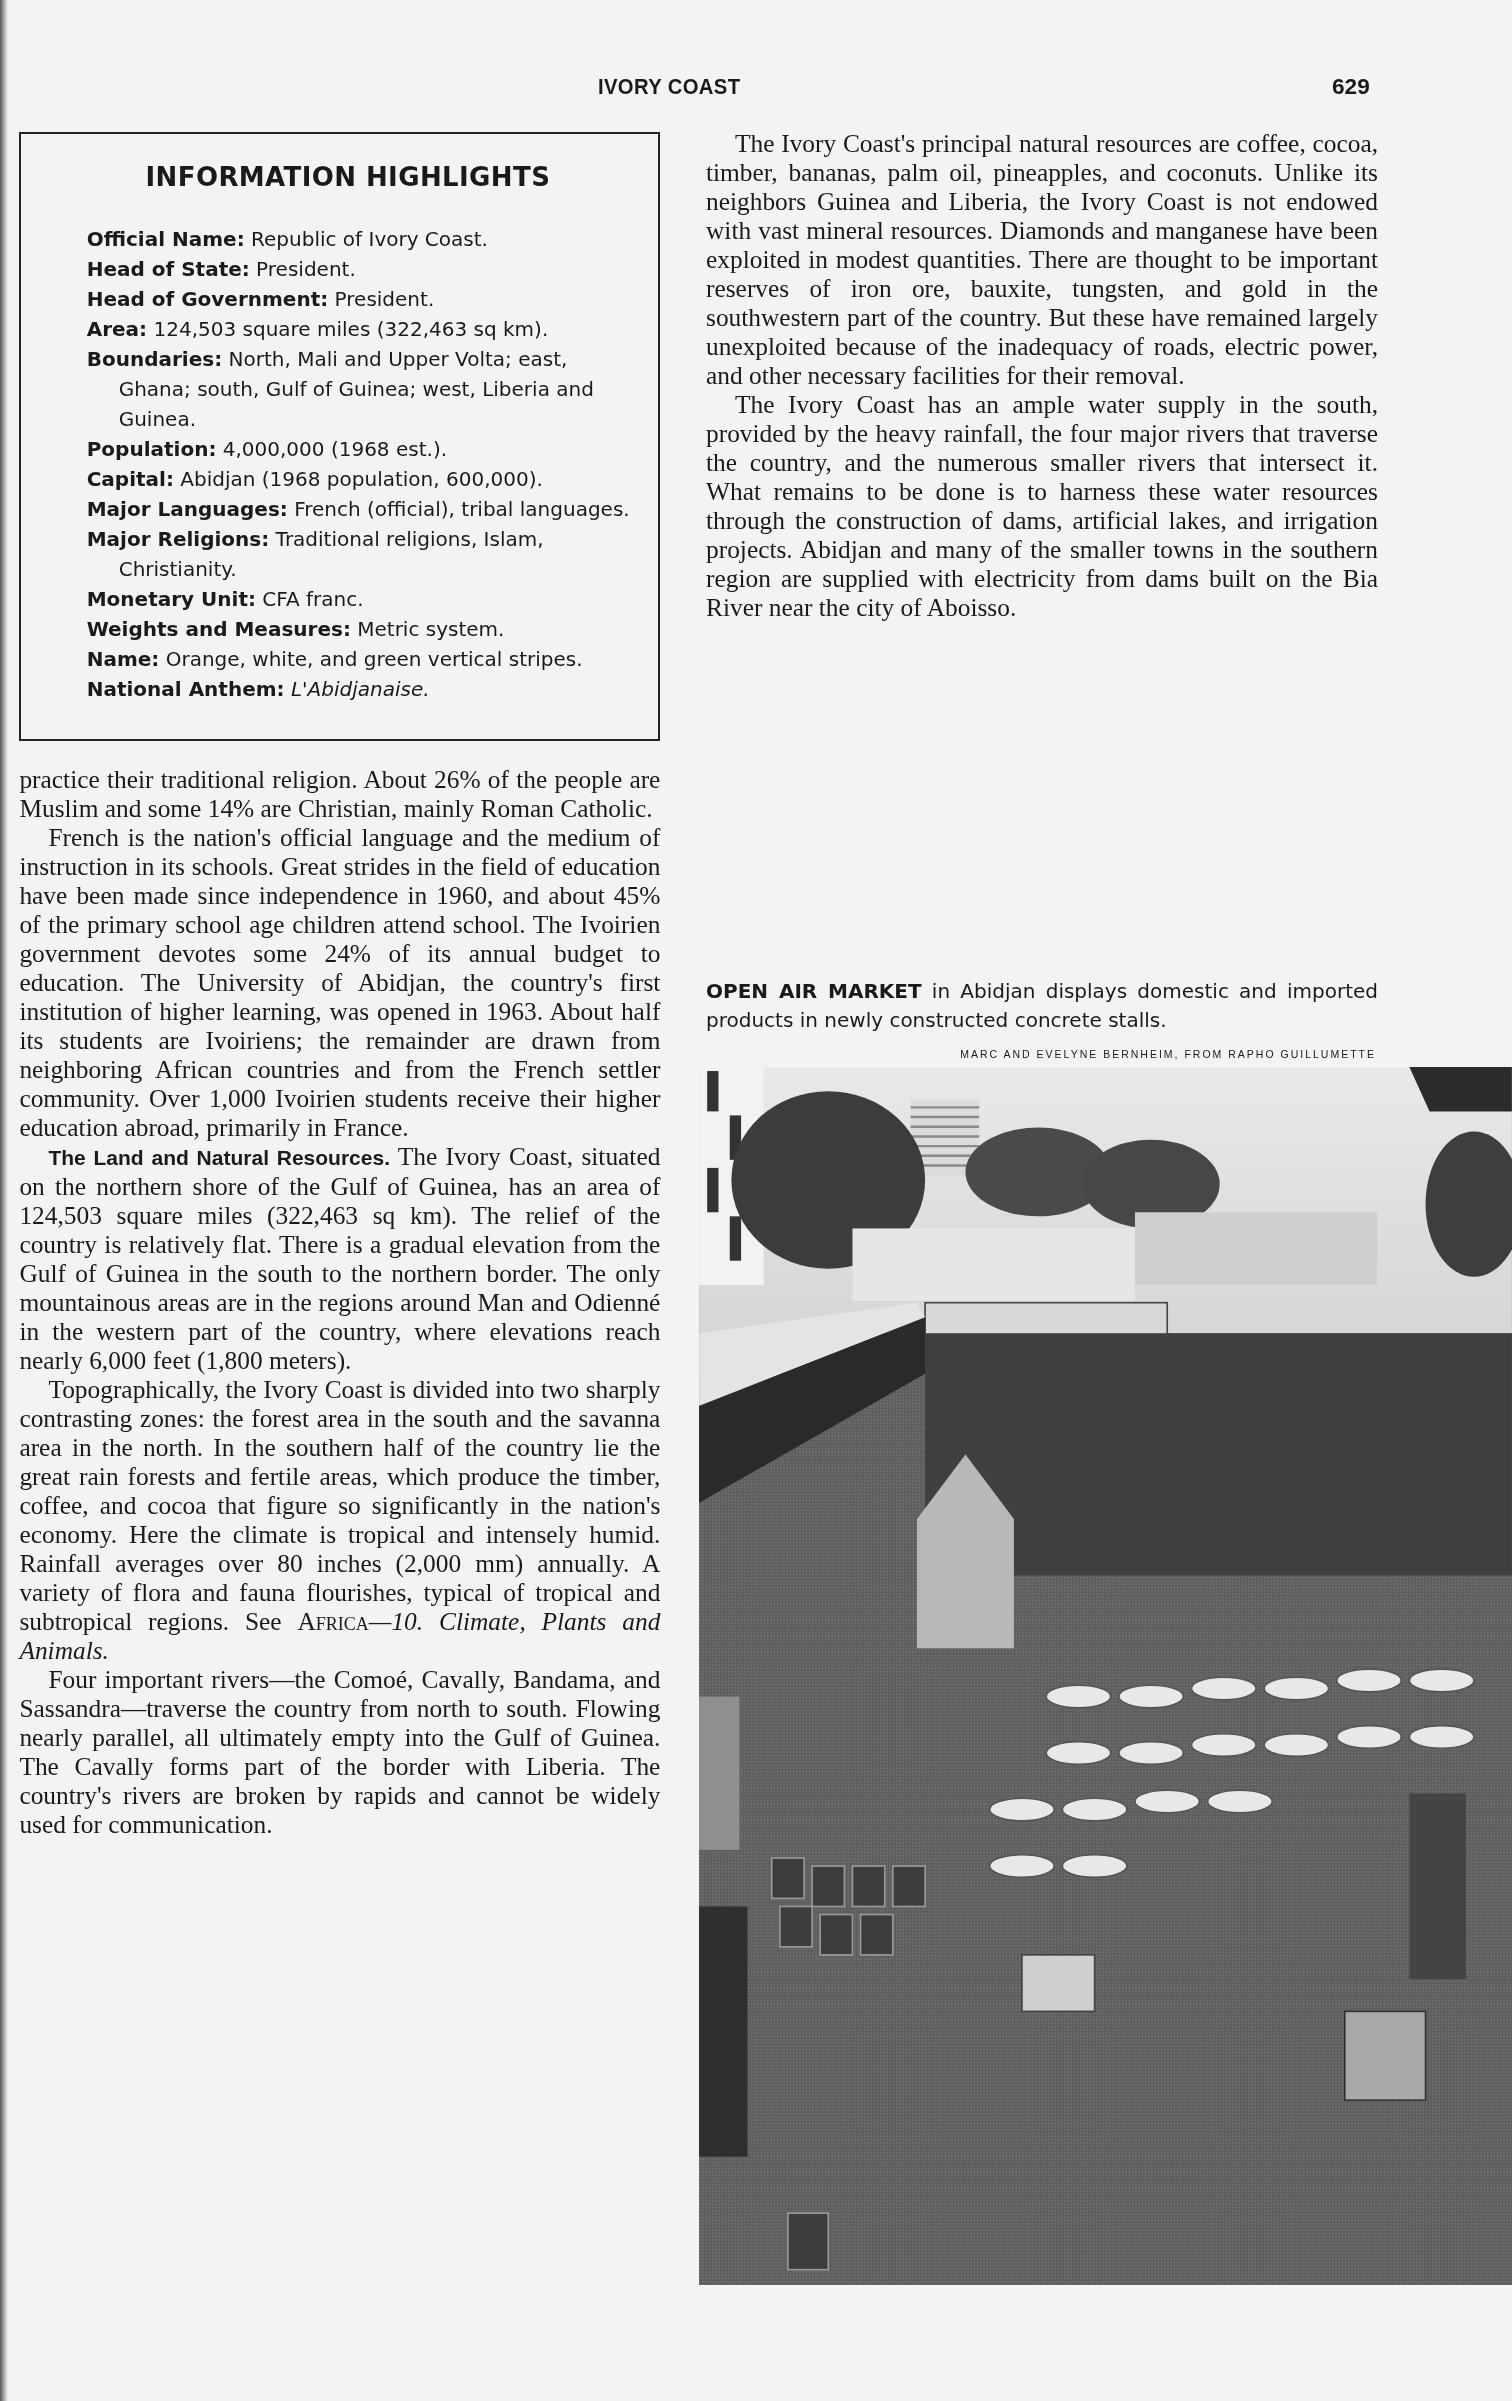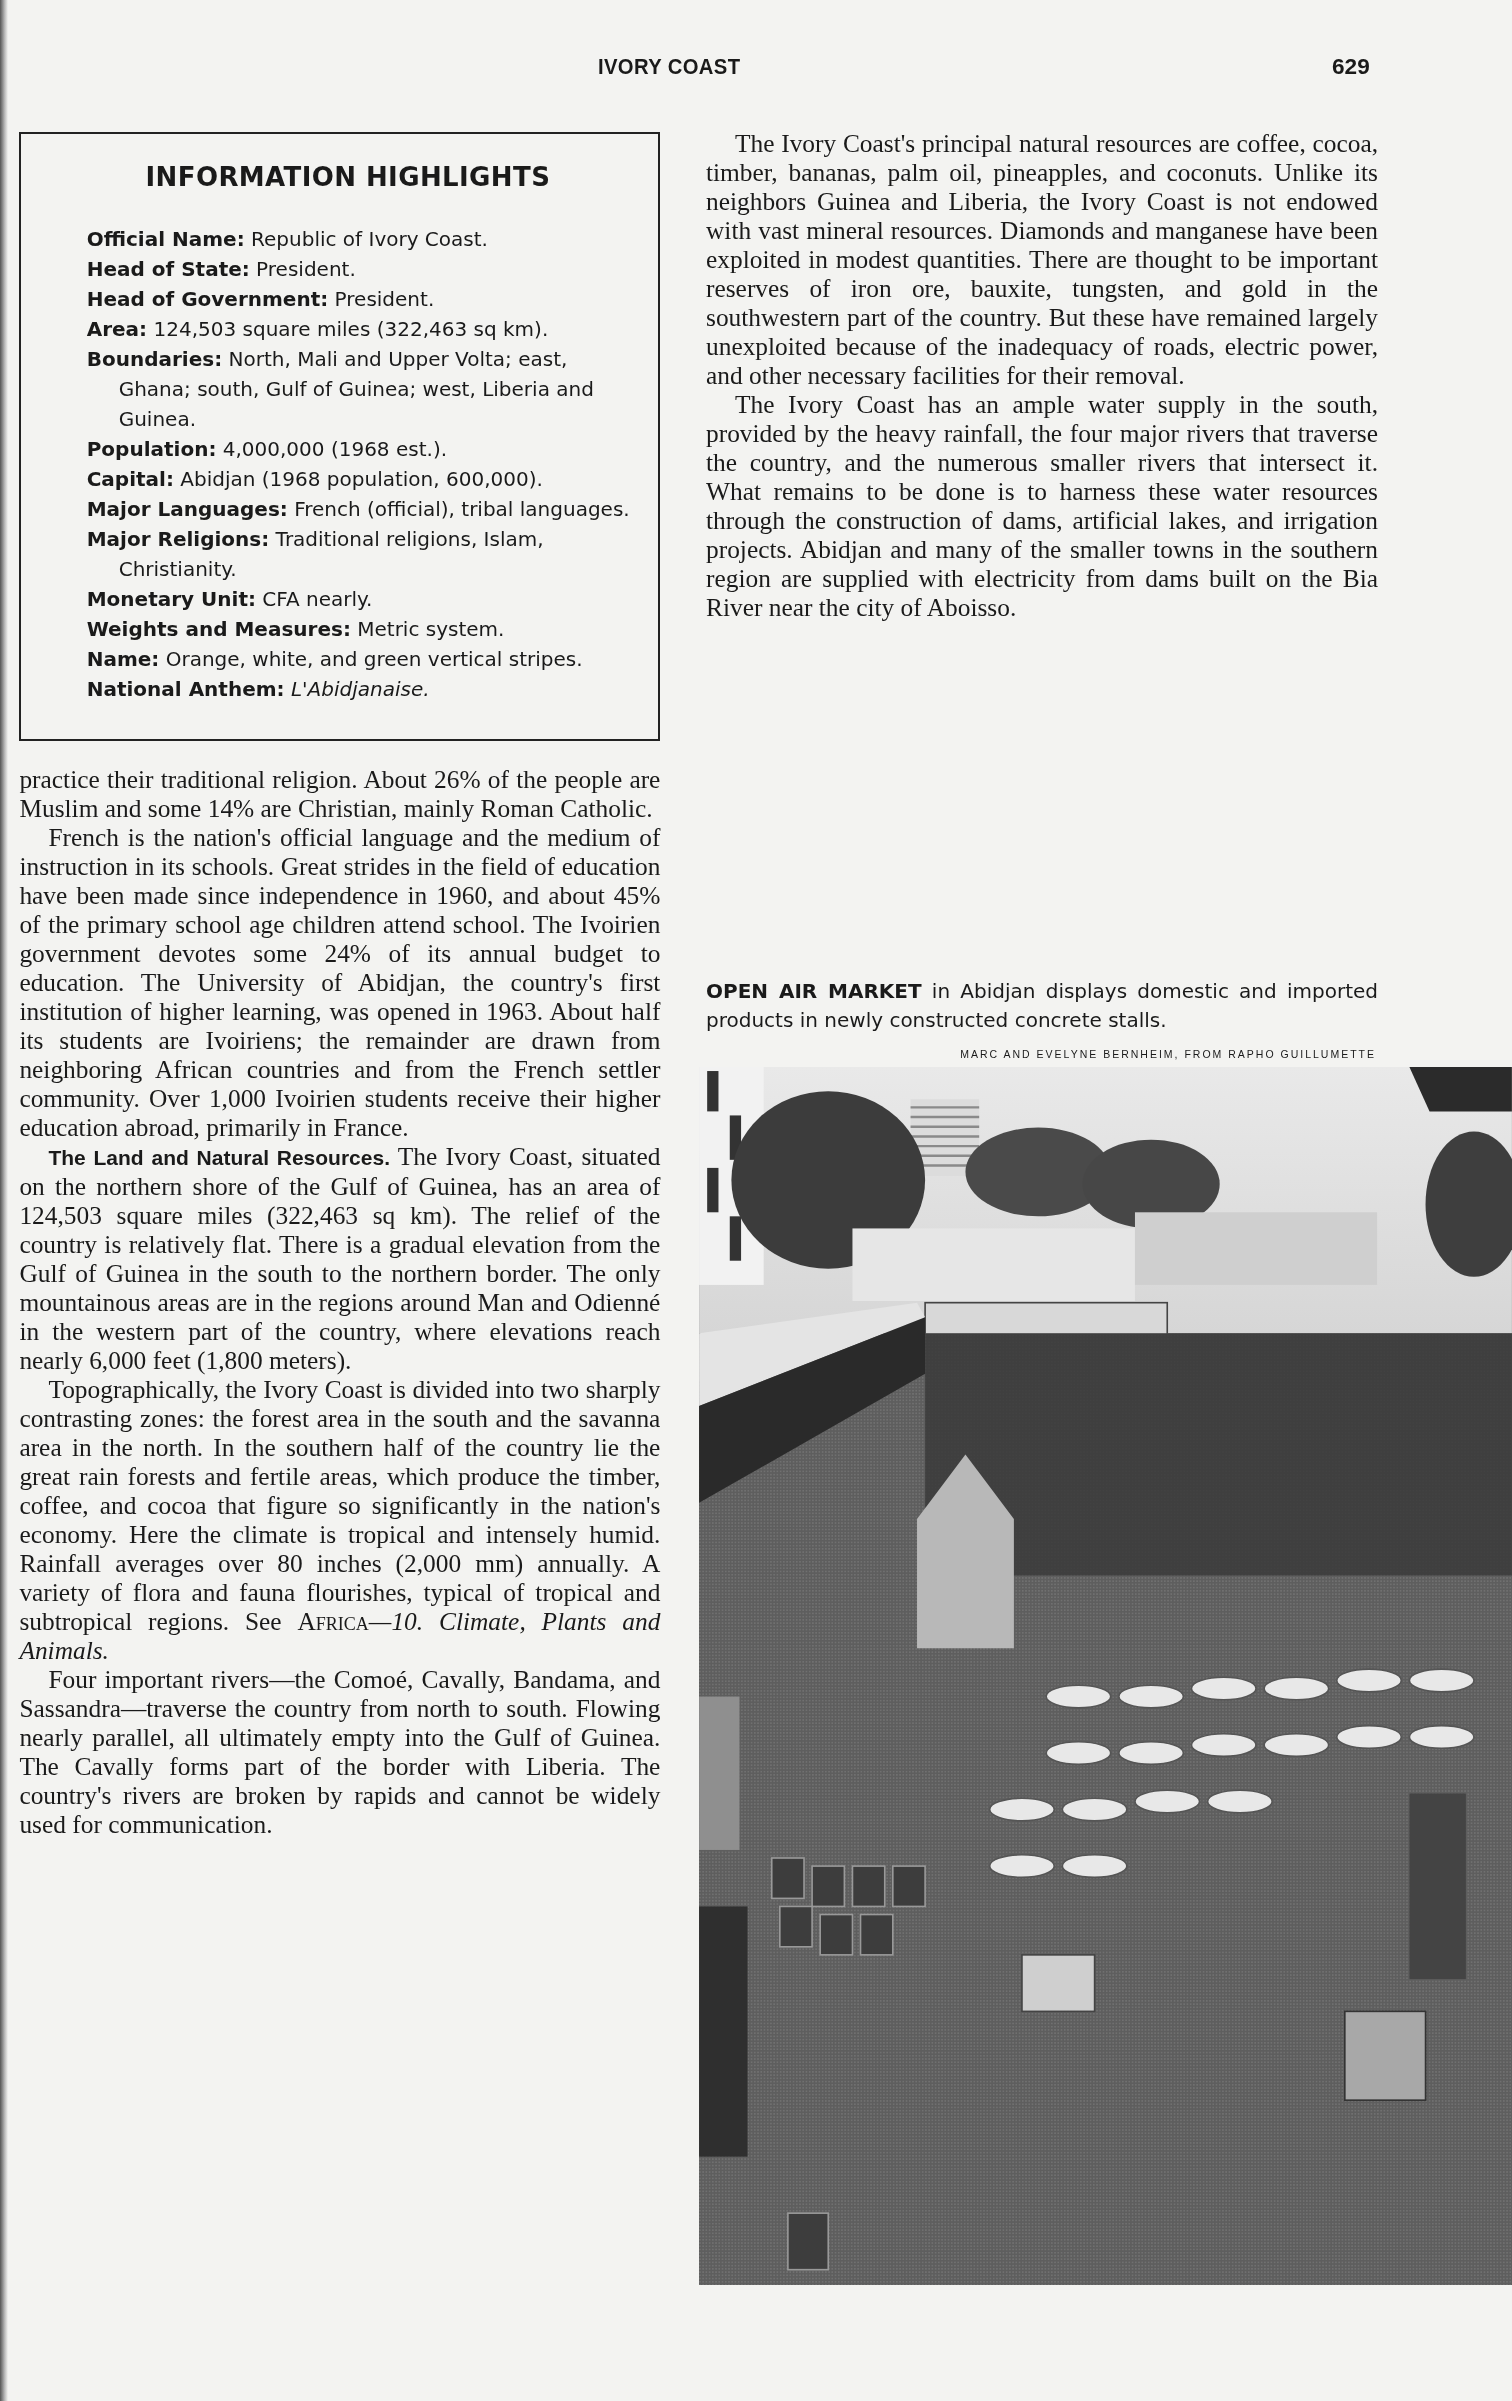--- a/index.html
+++ b/index.html
@@ -9,21 +9,21 @@
     position: relative;
     overflow: hidden;
     color: #1a1a1a;
     font-family: "Liberation Serif", "DejaVu Serif", serif;
   }
   .page-shadow {
     position: absolute; left: 0; top: 0; width: 8px; height: 2401px;
     background: linear-gradient(to right, #555 0%, #bbb 60%, transparent 100%);
   }
   .running-head {
-    position: absolute; top: 54px; left: 0; width: 1340px; height: 32px;
+    position: absolute; top: 74px; left: 0; width: 1340px; height: 32px;
     font-family: "Liberation Sans", "DejaVu Sans", sans-serif;
     font-weight: bold;
     text-align: right;
   }
   .running-title {
     position: absolute; left: 598px; top: 0; font-size: 22px; letter-spacing: 0.4px;
     transform: scaleX(0.92); transform-origin: left;
   }
   .page-number {
     position: absolute; left: 1332px; top: 0; font-size: 22.6px;
@@ -104,21 +104,21 @@
   <div class="info-list">
     <div class="info-item"><span class="info-label">Official Name:</span><span class="info-value"> Republic of Ivory Coast.</span></div>
     <div class="info-item"><span class="info-label">Head of State:</span><span class="info-value"> President.</span></div>
     <div class="info-item"><span class="info-label">Head of Government:</span><span class="info-value"> President.</span></div>
     <div class="info-item"><span class="info-label">Area:</span><span class="info-value"> 124,503 square miles (322,463 sq km).</span></div>
     <div class="info-item"><span class="info-label">Boundaries:</span><span class="info-value"> North, Mali and Upper Volta; east, Ghana; south, Gulf of Guinea; west, Liberia and Guinea.</span></div>
     <div class="info-item"><span class="info-label">Population:</span><span class="info-value"> 4,000,000 (1968 est.).</span></div>
     <div class="info-item"><span class="info-label">Capital:</span><span class="info-value"> Abidjan (1968 population, 600,000).</span></div>
     <div class="info-item"><span class="info-label">Major Languages:</span><span class="info-value"> French (official), tribal languages.</span></div>
     <div class="info-item"><span class="info-label">Major Religions:</span><span class="info-value"> Traditional religions, Islam, Christianity.</span></div>
-    <div class="info-item"><span class="info-label">Monetary Unit:</span><span class="info-value"> CFA nearly.</span></div>
+    <div class="info-item"><span class="info-label">Monetary Unit:</span><span class="info-value"> CFA franc.</span></div>
     <div class="info-item"><span class="info-label">Weights and Measures:</span><span class="info-value"> Metric system.</span></div>
     <div class="info-item"><span class="info-label">Name:</span><span class="info-value"> Orange, white, and green vertical stripes.</span></div>
     <div class="info-item"><span class="info-label">National Anthem:</span><span class="info-value ital"> L'Abidjanaise.</span></div>
   </div>
 </section>
 
 <article class="col col-left">
   <p class="noindent">practice their traditional religion. About 26% of the people are Muslim and some 14% are Christian, mainly Roman Catholic.</p>
   <p>French is the nation's official language and the medium of instruction in its schools. Great strides in the field of education have been made since independence in 1960, and about 45% of the primary school age children attend school. The Ivoirien government devotes some 24% of its annual budget to education. The University of Abidjan, the country's first institution of higher learning, was opened in 1963. About half its students are Ivoiriens; the remainder are drawn from neighboring African countries and from the French settler community. Over 1,000 Ivoirien students receive their higher education abroad, primarily in France.</p>
   <p><span class="runin">The Land and Natural Resources.</span><span> The Ivory Coast, situated on the northern shore of the Gulf of Guinea, has an area of 124,503 square miles (322,463 sq km). The relief of the country is relatively flat. There is a gradual elevation from the Gulf of Guinea in the south to the northern border. The only mountainous areas are in the regions around Man and Odienné in the western part of the country, where elevations reach nearly 6,000 feet (1,800 meters).</span></p>

